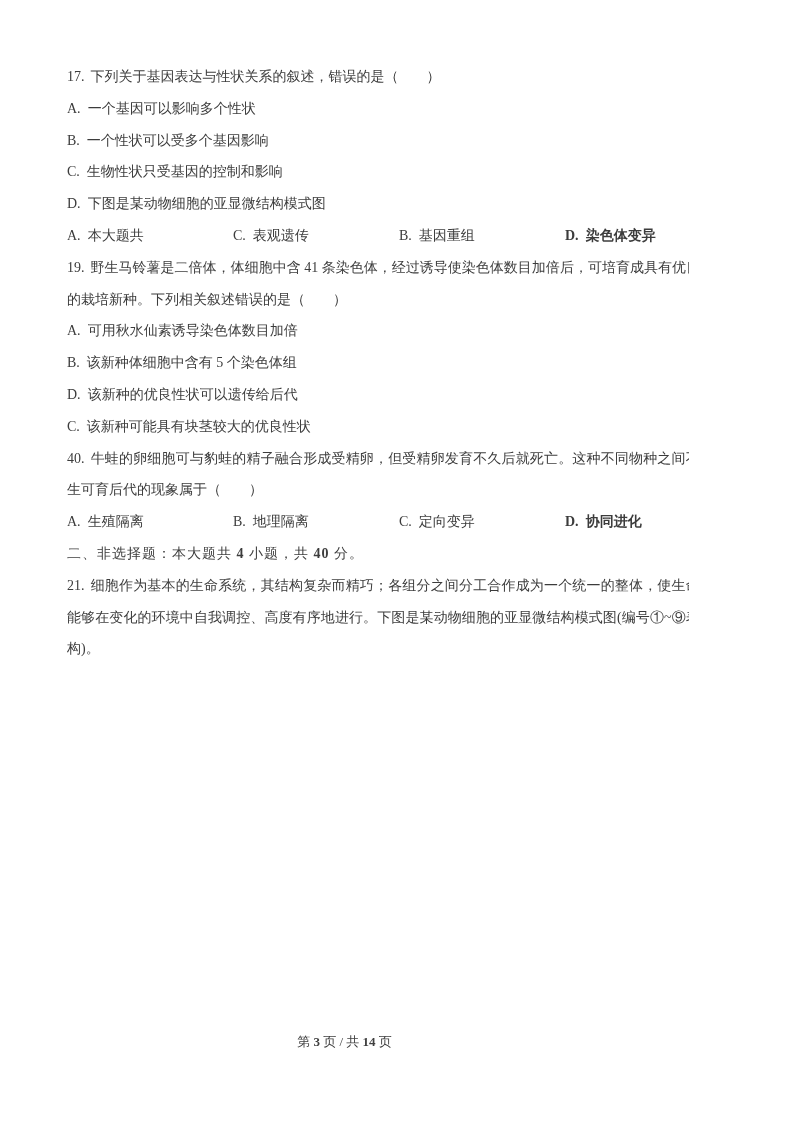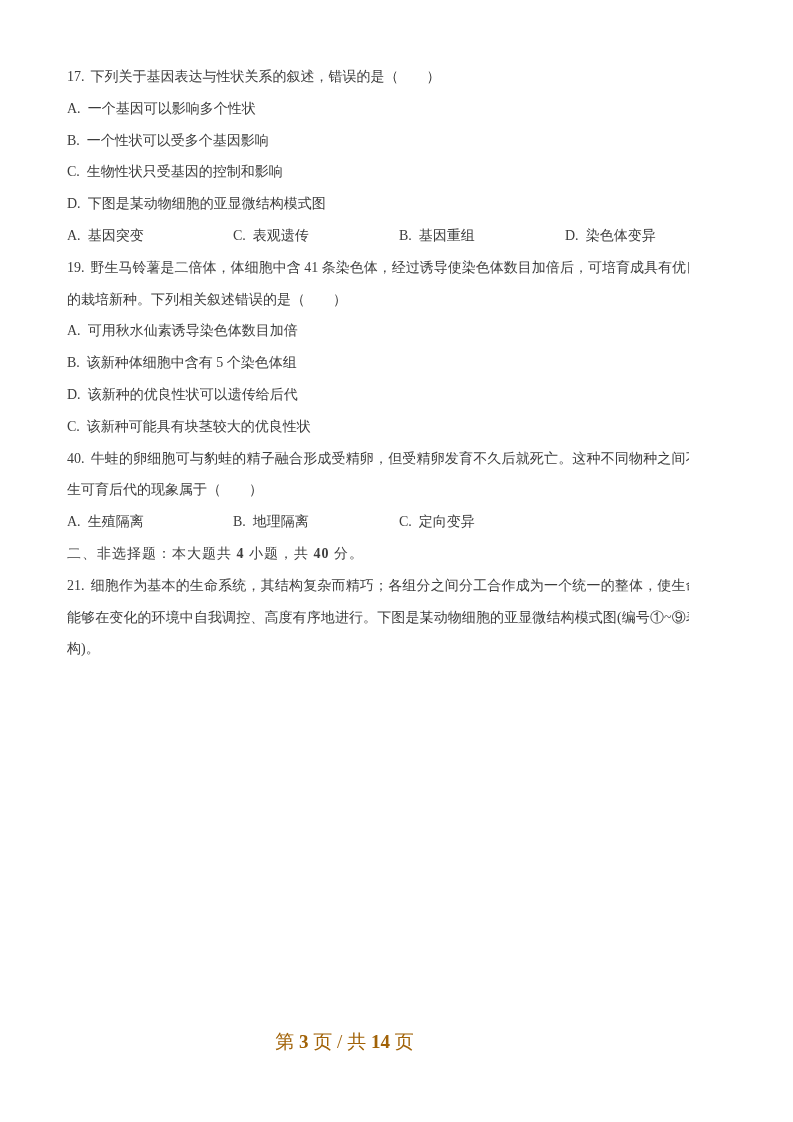--- a/index.html
+++ b/index.html
@@ -40,75 +40,77 @@
     line-height: 31.8px;
   }
   .opts-h .opt {
     width: 166px;
     flex: 0 0 auto;
     white-space: nowrap;
   }
   .opts-h .opt:last-child {
     width: auto;
     flex: 1 1 auto;
+    font-weight: bold;
   }
   .section-line {
     letter-spacing: 1px;
   }
   .bold-num {
     font-weight: bold;
   }
   .footer {
     position: absolute;
     left: 0;
     right: 0;
     top: 1033px;
     text-align: center;
-    font-size: 19px;
+    font-size: 13px;
     line-height: 18px;
-    color: #a16207;
+    color: #404040;
   }
 </style>
 </head>
 <body>
 
 <div class="page">
   <div class="content">
 
     <div>
       <p class="line"><span class="q-num">17.</span><span>下列关于基因表达与性状关系的叙述，错误的是（　　）</span></p>
       <p class="line"><span class="opt-label">A.</span><span>一个基因可以影响多个性状</span></p>
       <p class="line"><span class="opt-label">B.</span><span>一个性状可以受多个基因影响</span></p>
       <p class="line"><span class="opt-label">C.</span><span>生物性状只受基因的控制和影响</span></p>
       <p class="line"><span class="opt-label">D.</span><span>下图是某动物细胞的亚显微结构模式图</span></p>
     </div>
 
     <div>
       <div class="opts-h">
-        <div class="opt"><span class="opt-label">A.</span><span>基因突变</span></div>
+        <div class="opt"><span class="opt-label">A.</span><span>本大题共</span></div>
         <div class="opt"><span class="opt-label">C.</span><span>表观遗传</span></div>
         <div class="opt"><span class="opt-label">B.</span><span>基因重组</span></div>
         <div class="opt"><span class="opt-label">D.</span><span>染色体变异</span></div>
       </div>
     </div>
 
     <div>
       <p class="line"><span class="q-num">19.</span><span>野生马铃薯是二倍体，体细胞中含 41 条染色体，经过诱导使染色体数目加倍后，可培育成具有优良性状的栽培新种。下列相关叙述错误的是（　　）</span></p>
       <p class="line"><span class="opt-label">A.</span><span>可用秋水仙素诱导染色体数目加倍</span></p>
       <p class="line"><span class="opt-label">B.</span><span>该新种体细胞中含有 5 个染色体组</span></p>
       <p class="line"><span class="opt-label">D.</span><span>该新种的优良性状可以遗传给后代</span></p>
       <p class="line"><span class="opt-label">C.</span><span>该新种可能具有块茎较大的优良性状</span></p>
     </div>
 
     <div>
       <p class="line"><span class="q-num">40.</span><span>牛蛙的卵细胞可与豹蛙的精子融合形成受精卵，但受精卵发育不久后就死亡。这种不同物种之间不能产生可育后代的现象属于（　　）</span></p>
       <div class="opts-h">
         <div class="opt"><span class="opt-label">A.</span><span>生殖隔离</span></div>
         <div class="opt"><span class="opt-label">B.</span><span>地理隔离</span></div>
         <div class="opt"><span class="opt-label">C.</span><span>定向变异</span></div>
+        <div class="opt"><span class="opt-label">D.</span><span>协同进化</span></div>
       </div>
     </div>
 
     <p class="line section-line"><span>二、非选择题：本大题共 </span><span class="bold-num">4</span><span> 小题，共 </span><span class="bold-num">40</span><span> 分。</span></p>
 
     <div>
       <p class="line"><span class="q-num">21.</span><span>细胞作为基本的生命系统，其结构复杂而精巧；各组分之间分工合作成为一个统一的整体，使生命活动能够在变化的环境中自我调控、高度有序地进行。下图是某动物细胞的亚显微结构模式图(编号①~⑨表示结构)。</span></p>
     </div>
 
   </div>

